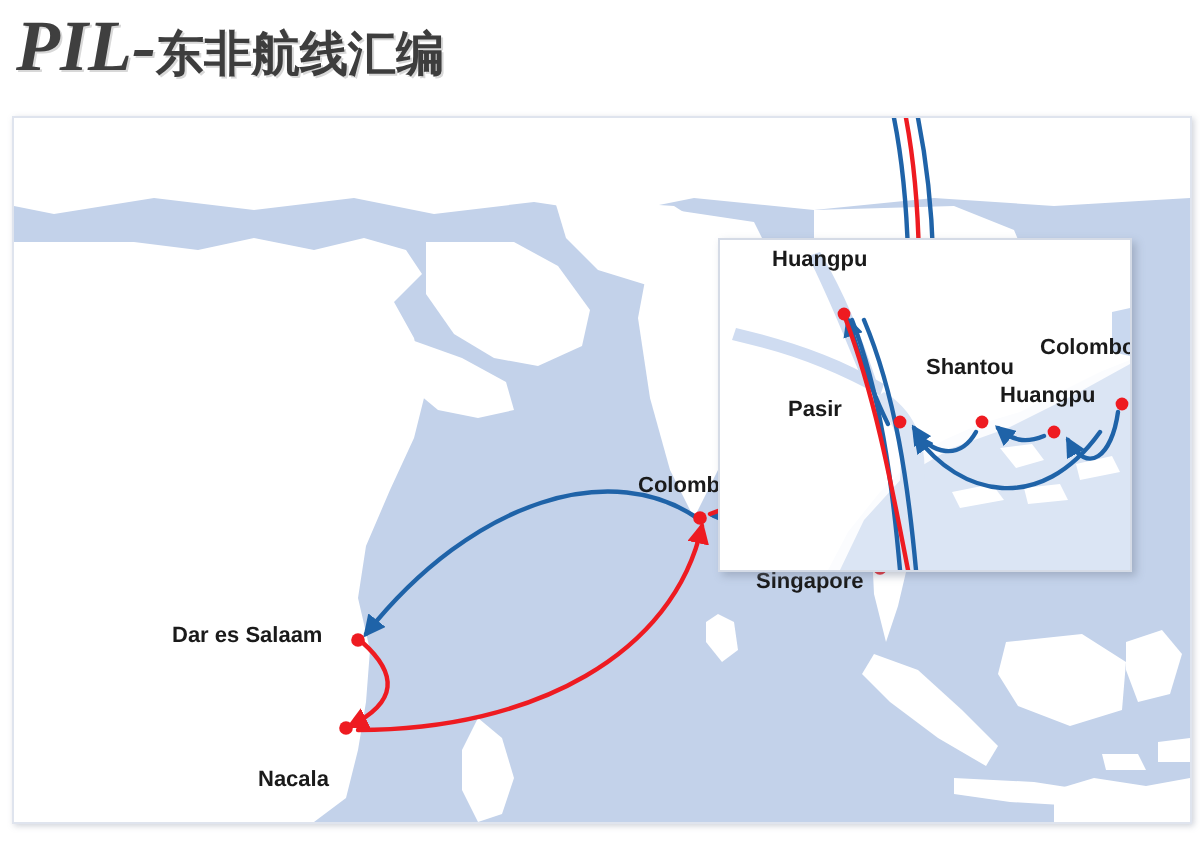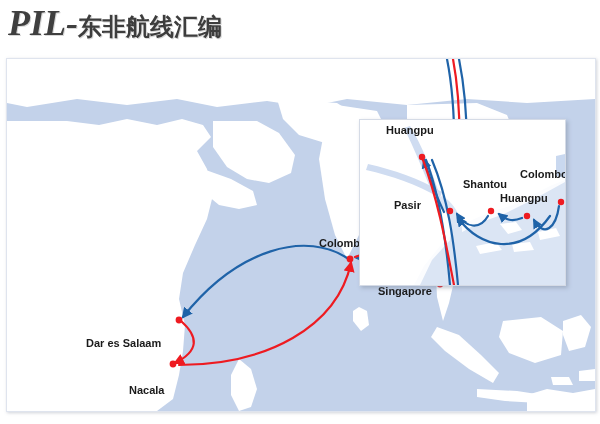--- a/index.html
+++ b/index.html
@@ -168,21 +168,21 @@
       <g fill="#ee1b21">
         <circle cx="172" cy="261" r="3.4"></circle>
         <circle cx="166" cy="305" r="3.4"></circle>
         <circle cx="343" cy="200" r="3.4"></circle>
         <circle cx="433" cy="225" r="3.4"></circle>
         <circle cx="437" cy="212" r="3"></circle>
         <circle cx="432" cy="218" r="3"></circle>
       </g>
     </svg>
 
-    <div class="lbl" style="left:79px;  top:253px;margin-top:25px;">Dar es Salaam</div>
+    <div class="lbl" style="left:79px;  top:253px;">Dar es Salaam</div>
     <div class="lbl" style="left:122px; top:297px;margin-top:28px;">Nacala</div>
     <div class="lbl" style="left:312px; top:178px;">Colombo</div>
     <div class="lbl" style="left:371px; top:226px;">Singapore</div>
     <div class="lbl" style="left:413px; top:167px; width:54px; text-align:center; line-height:14px;">Pasir Gudang</div>
 
     <div class="inset">
       <svg class="insetsvg" width="205" height="165" viewBox="0 0 205 165">
 
         <rect x="0" y="0" width="205" height="165" fill="#fbfcfe"></rect>
 

